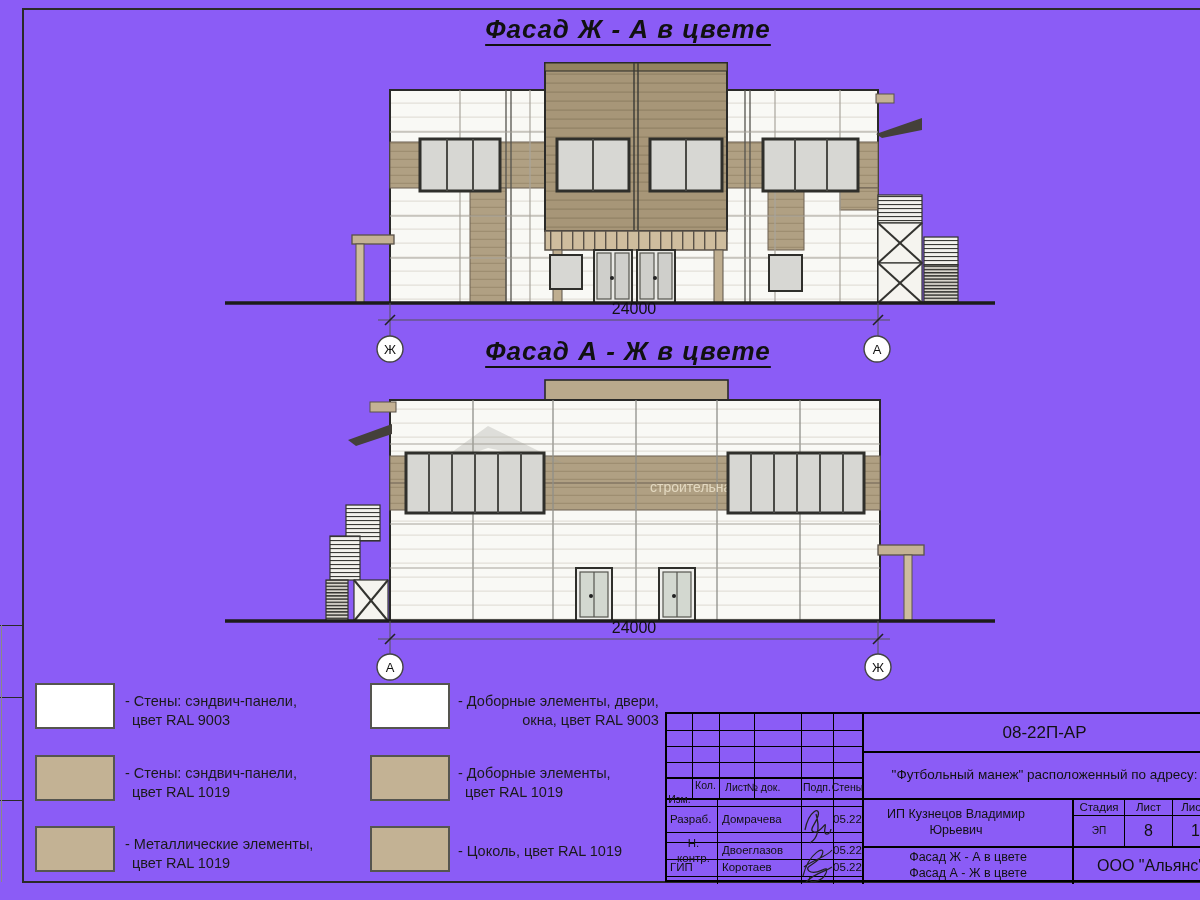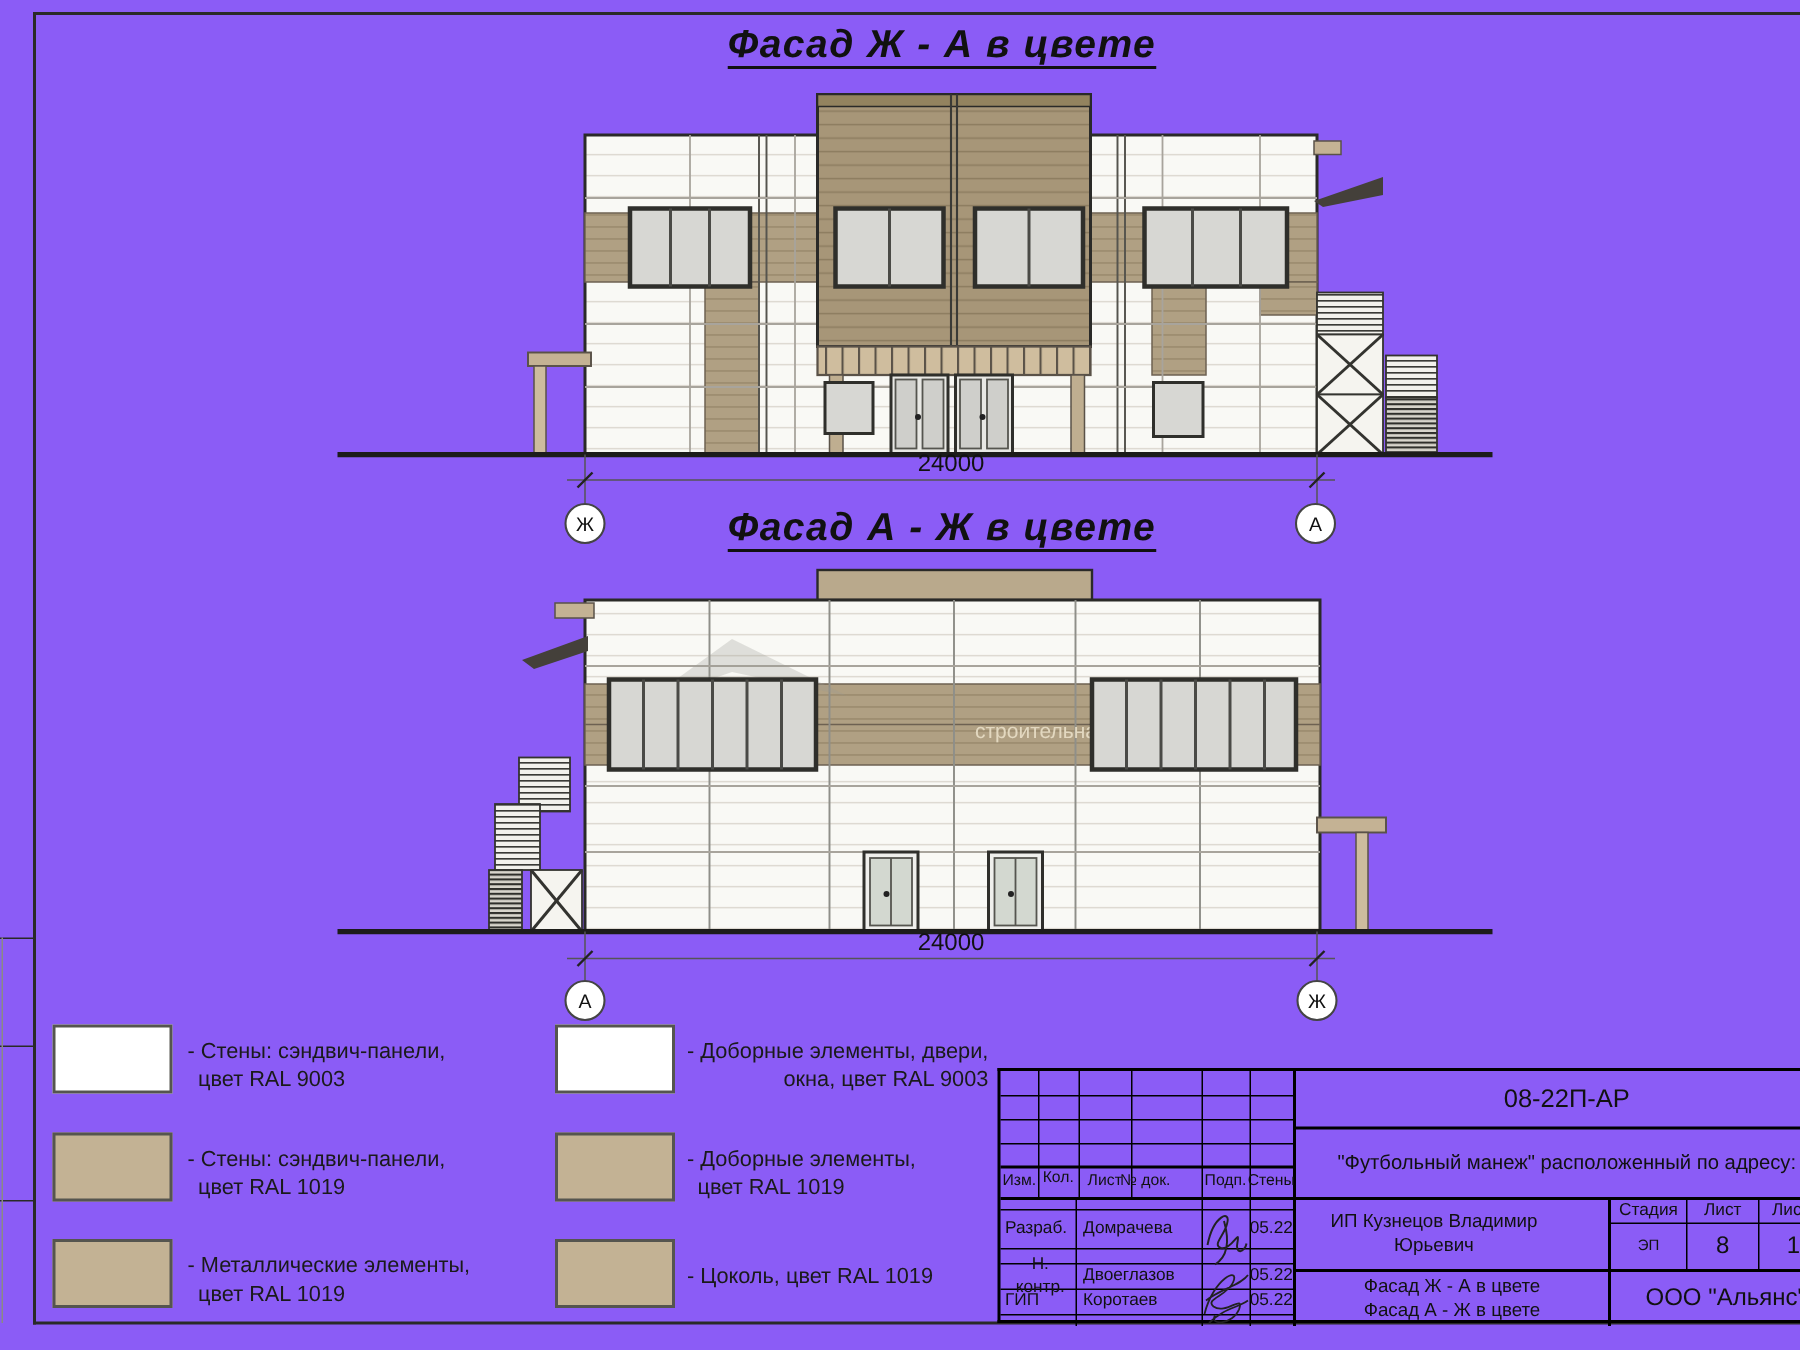--- a/index.html
+++ b/index.html
@@ -335,21 +335,21 @@
     <div class="vl" style="left:25px;top:0;width:1px;height:86px;"></div>
     <div class="vl" style="left:52px;top:0;width:1px;height:86px;"></div>
     <div class="vl" style="left:87px;top:0;width:1px;height:86px;"></div>
     <div class="vl" style="left:134px;top:0;width:1px;height:86px;"></div>
     <div class="vl" style="left:166px;top:0;width:1px;height:86px;"></div>
     <div class="vl" style="left:50px;top:86px;width:1px;height:84px;"></div>
     <div class="vl" style="left:134px;top:86px;width:1px;height:84px;"></div>
     <div class="vl" style="left:166px;top:86px;width:1px;height:84px;"></div>
     <div class="vl" style="left:195px;top:0;width:2px;height:170px;"></div>
 
-    <div class="cell" style="left:0;top:64px;width:25px;height:20px;font-size:10.5px;">Изм.</div>
+    <div class="cell" style="left:0;top:76px;width:25px;height:20px;font-size:10.5px;">Изм.</div>
     <div class="cell" style="left:25px;top:64px;width:27px;height:16px;font-size:10.5px;">Кол.</div>
     <div class="cell" style="left:52px;top:64px;width:35px;height:20px;font-size:10.5px;">Лист</div>
     <div class="cell" style="left:73px;top:64px;width:47px;height:20px;font-size:10.5px;">№ док.</div>
     <div class="cell" style="left:134px;top:64px;width:32px;height:20px;font-size:10.5px;">Подп.</div>
     <div class="cell" style="left:166px;top:64px;width:29px;height:20px;font-size:10.5px;">Стены</div>
 
     <div class="cell left" style="left:0;top:92px;width:50px;height:26px;font-size:11.5px;">Разраб.</div>
     <div class="cell left" style="left:52px;top:92px;width:82px;height:26px;font-size:11.5px;text-align:right;">Домрачева</div>
     <div class="cell" style="left:166px;top:92px;width:29px;height:26px;font-size:11.5px;">05.22</div>
     <div class="cell left" style="left:0;top:128px;width:50px;height:17px;font-size:11.5px;">Н. контр.</div>

